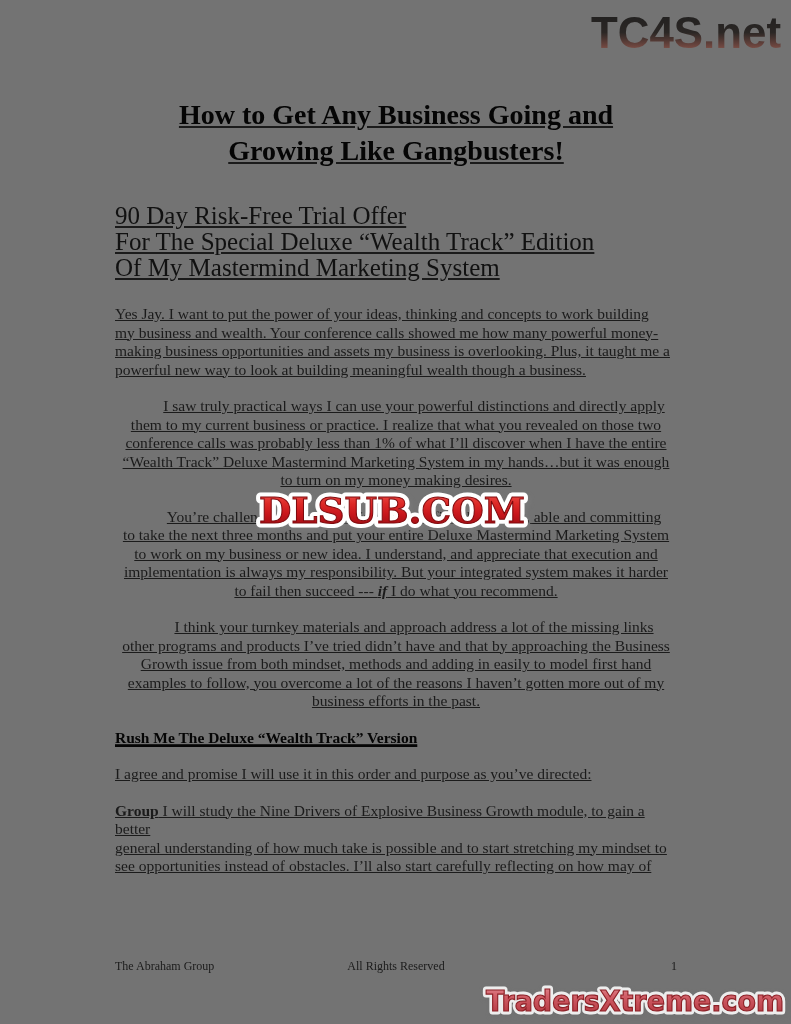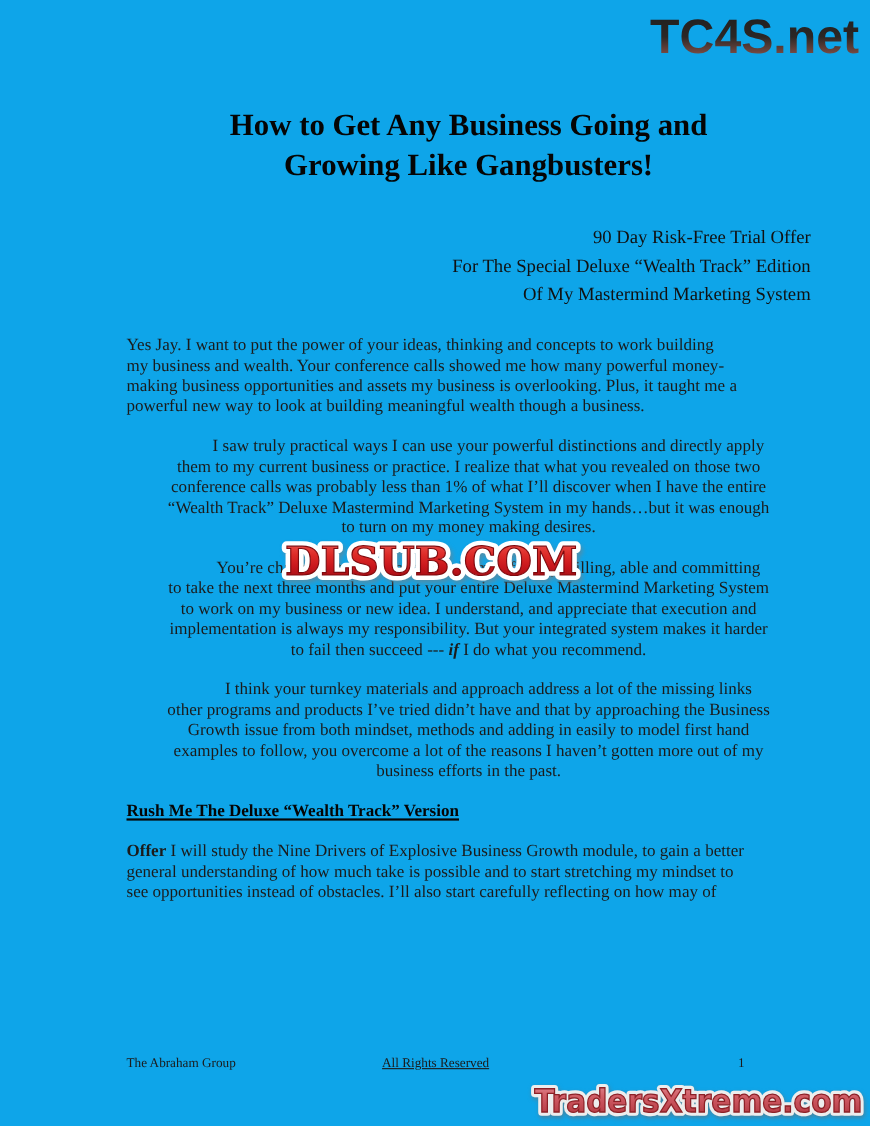--- a/index.html
+++ b/index.html
@@ -4,35 +4,35 @@
 <style>
   html,body { margin:0; padding:0; }
   body {
     width:791px; height:1024px;
     background:#ffffff;
     font-family:"Liberation Serif", serif;
     color:#1b1b1b;
     position:relative;
     overflow:hidden;
   }
-  .page { position:relative; width:791px; height:1024px; background:#0ea5e9; }
+  .page { position:relative; width:791px; height:1024px; background:#737373; }
 
   
   .tc4s-logo { position:absolute; top:5px; right:7px; filter:blur(0.3px); }
 
   
-  .content { padding:97px 54px 0 115px; }
+  .content { padding:97px 114px 0 115px;text-decoration:underline; }
   .doc-title {
     margin:0; text-align:center;
     font-size:28px; line-height:36px; font-weight:bold; color:#050505;
     white-space:pre-line;
   }
   .doc-subtitle {
-    margin:34px 0 0 0; text-align:right;
-    font-size:17px; line-height:26px; font-weight:normal; color:#111;
+    margin:34px 0 0 0; text-align:left;
+    font-size:25px; line-height:26px; font-weight:normal; color:#111;
     white-space:pre-line;
   }
 
   
   .body-text { margin-top:24px; font-size:15.5px; line-height:18.5px; }
   .para { margin:0 0 18px 0; }
   .para .lines { white-space:pre-line;margin-top:28px; }
   .indent { text-indent:36px;text-align:center; }
   .heading-line {
     margin:11px 0 18px 0; font-weight:bold;
@@ -45,21 +45,21 @@
     position:absolute; left:251px; top:485px;
     filter:drop-shadow(2px 3px 2px rgba(125,125,125,0.55));
   }
 
   
   .footer {
     position:absolute; left:115px; right:114px; top:959px;
     display:flex; font-size:12px; color:#1b1b1b;
   }
   .footer > span { flex:1; }
-  .footer-center { text-align:center;text-decoration:underline; }
+  .footer-center { text-align:center; }
   .footer-right { text-align:right; }
 
   
   .tradersxtreme-logo {
     position:absolute; right:0px; top:980px;
     filter:drop-shadow(1px 2px 2px rgba(110,110,110,0.6));
   }
 </style>
 </head>
 <body>
@@ -98,21 +98,22 @@
       <p class="para indent"><span class="lines">You’re challenge to me is exciting. I am definitely willing, able and committing
 to take the next three months and put your entire Deluxe Mastermind Marketing System
 to work on my business or new idea. I understand, and appreciate that execution and
 implementation is always my responsibility. But your integrated system makes it harder</span><br><span>to fail then succeed --- </span><b><i>if</i></b><span> I do what you recommend.</span></p>
       <p class="para indent"><span class="lines">I think your turnkey materials and approach address a lot of the missing links
 other programs and products I’ve tried didn’t have and that by approaching the Business
 Growth issue from both mindset, methods and adding in easily to model first hand
 examples to follow, you overcome a lot of the reasons I haven’t gotten more out of my
 business efforts in the past.</span></p>
       <p class="para heading-line"><span>Rush Me The Deluxe “Wealth Track” Version</span></p>
-      <p class="para"><b>Offer</b><span class="lines"> I will study the Nine Drivers of Explosive Business Growth module, to gain a better
+      <p class="para"><span>I agree and promise I will use it in this order and purpose as you’ve directed:</span></p>
+      <p class="para"><b>Group</b><span class="lines"> I will study the Nine Drivers of Explosive Business Growth module, to gain a better
 general understanding of how much take is possible and to start stretching my mindset to
 see opportunities instead of obstacles. I’ll also start carefully reflecting on how may of</span></p>
     </div>
   </div>
 
   <svg class="dlsub-watermark" width="282" height="50" viewBox="0 0 282 50">
     <defs>
       <linearGradient id="wmgrad" x1="0" y1="0" x2="0" y2="1">
         <stop offset="0%" stop-color="#f05a54"></stop>
         <stop offset="35%" stop-color="#dd2a27"></stop>

